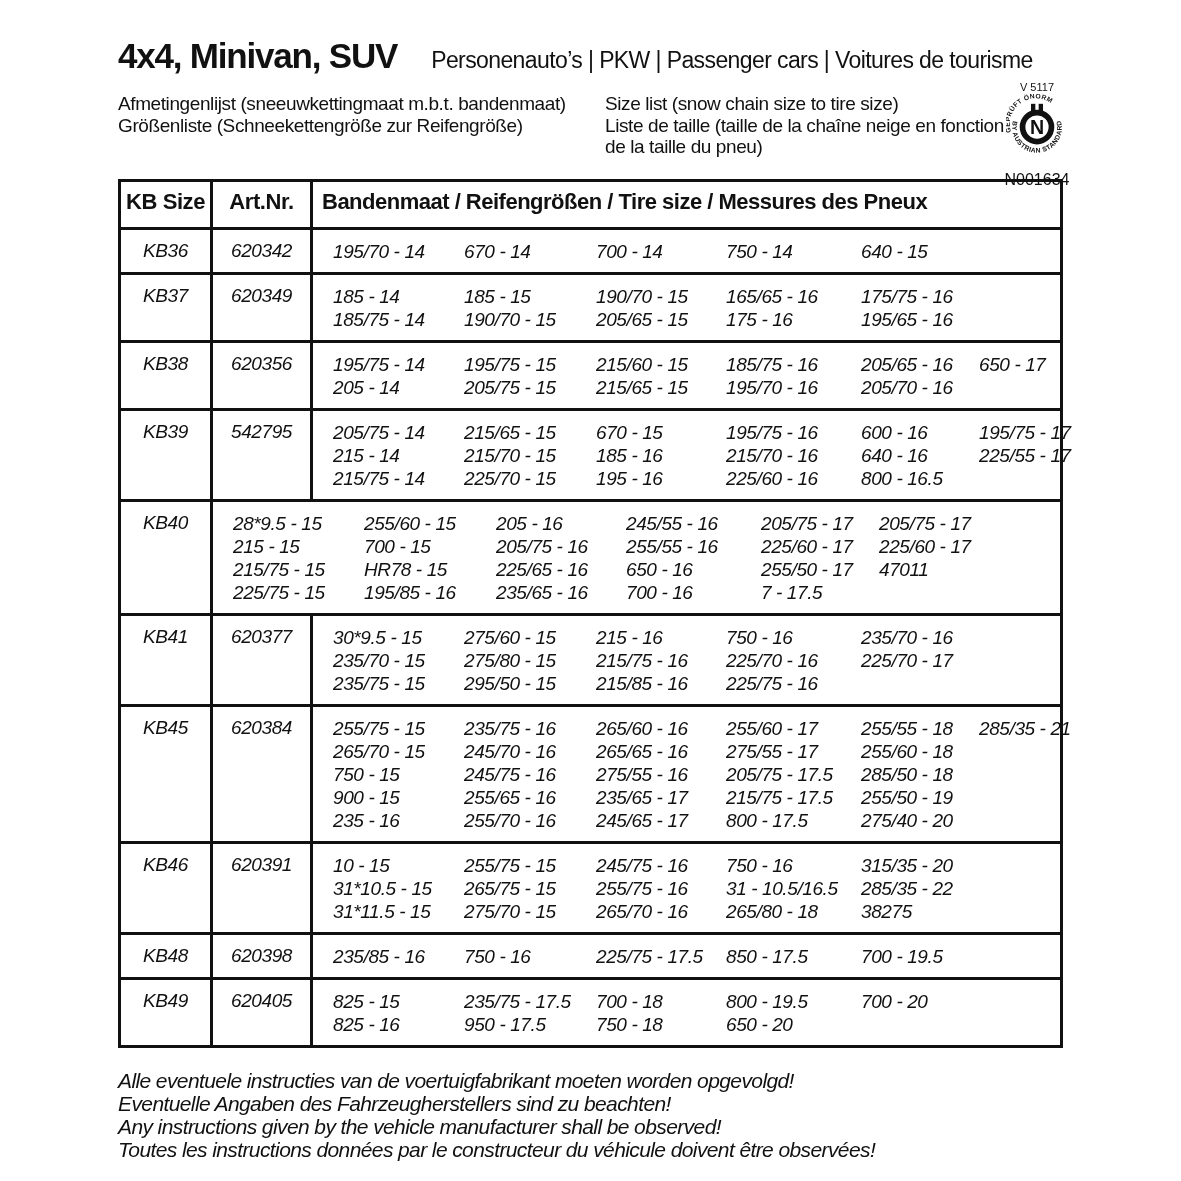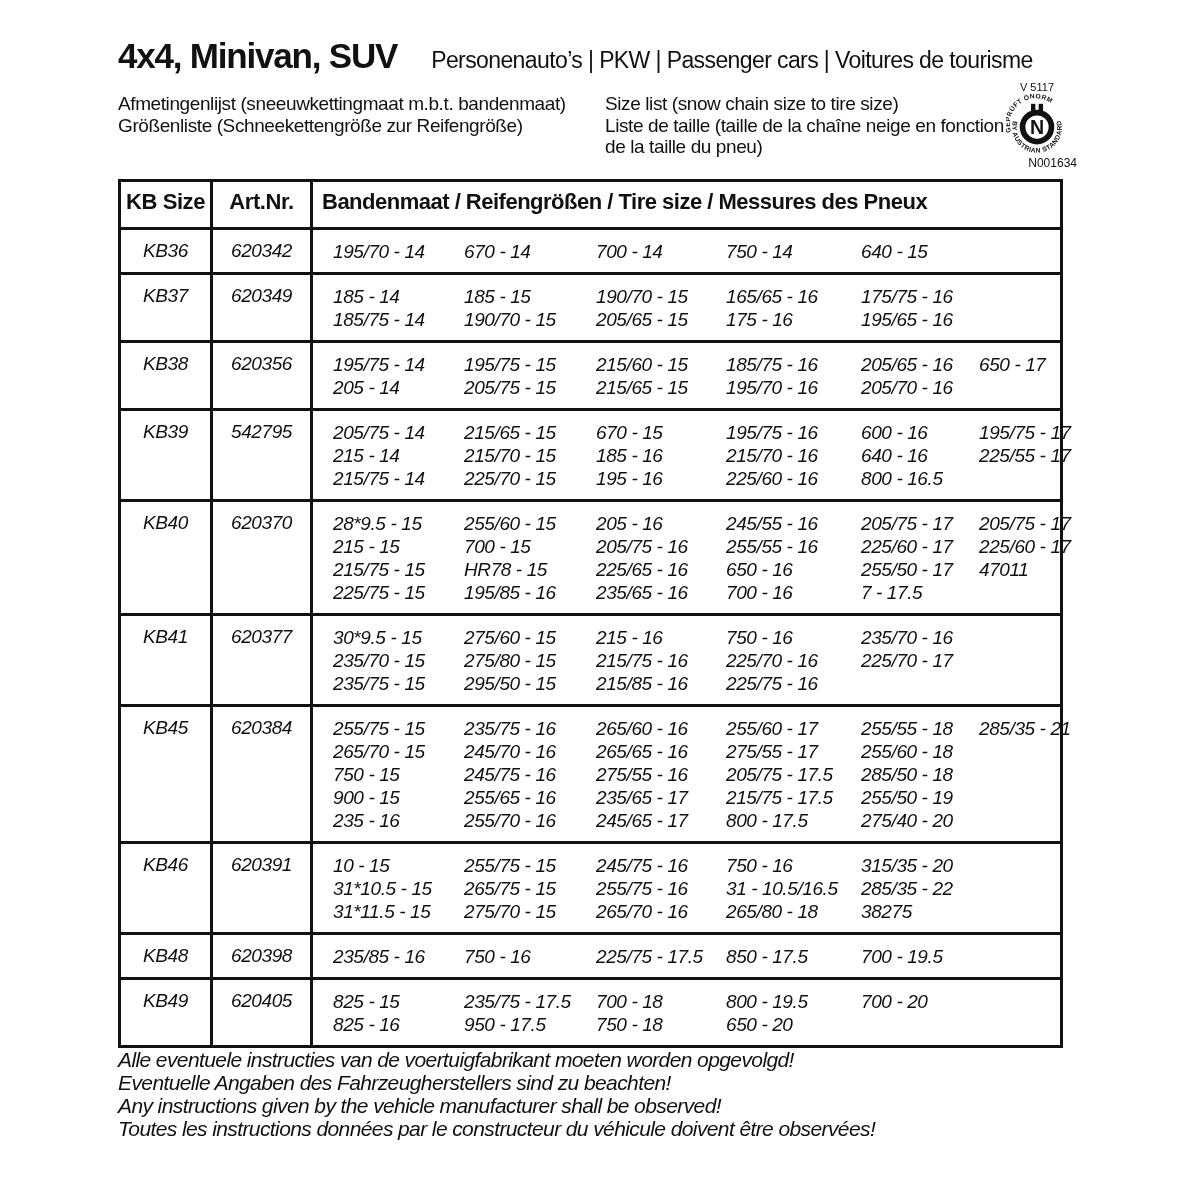--- a/index.html
+++ b/index.html
@@ -31,21 +31,21 @@
   .intro-left div, .intro-right div {
     font-size: 19px; line-height: 21.5px; white-space: nowrap;
   }
 
   .cert {
     position: absolute; top: -12px; right: -14px;
     width: 80px; text-align: center;
   }
   .cert .cert-top { font-size: 11px; letter-spacing: 0; }
   .cert svg { display: block; margin: 1px auto 0; }
-  .cert .cert-bottom { font-size: 12px; letter-spacing: 0; margin-top: 0px; text-align: right; }
+  .cert .cert-bottom { font-size: 16px; letter-spacing: 0; margin-top: 15px; }
 
   
   .size-table {
     margin-top: 21px;
     border: 3px solid #111;
     width: 945px;
   }
   .thead, .trow {
     display: grid;
     grid-template-columns: 92px 100px 1fr;
@@ -59,21 +59,21 @@
   .thead .cell.head-sizes { text-align: left; padding-left: 9px; letter-spacing: -0.5px; }
   .trow .cell { font-size: 19px; padding: 10px 0 9px; font-style: italic; }
   .cell.sizes {
     display: grid;
     grid-template-columns: 131px 132px 130px 135px 118px 1fr;
     padding-left: 20px;
   }
   .sizeline { line-height: 23px; white-space: nowrap; }
 
   
-  .footer-notes { }
+  .footer-notes { margin-top: 21px; }
   .fline {
     font-style: italic; font-size: 21px; line-height: 23px;
     white-space: nowrap; letter-spacing: -0.6px;
   }
 </style>
 </head>
 <body>
 
 <div class="page">
 
@@ -230,21 +230,20 @@
               <div class="sizeline">800 - 16.5</div>
             </div>
             <div class="sizecol">
               <div class="sizeline">195/75 - 17</div>
               <div class="sizeline">225/55 - 17</div>
             </div>
           </div>
         </div>
         <div class="trow">
           <div class="cell kb">KB40</div>
-          <div class="cell art">620370</div>
           <div class="cell sizes">
             <div class="sizecol">
               <div class="sizeline">28*9.5 - 15</div>
               <div class="sizeline">215 - 15</div>
               <div class="sizeline">215/75 - 15</div>
               <div class="sizeline">225/75 - 15</div>
             </div>
             <div class="sizecol">
               <div class="sizeline">255/60 - 15</div>
               <div class="sizeline">700 - 15</div>

